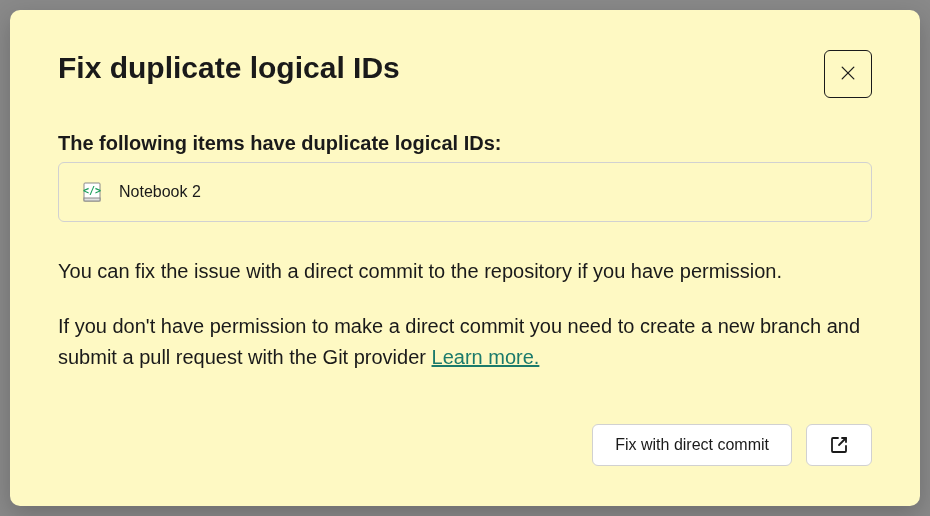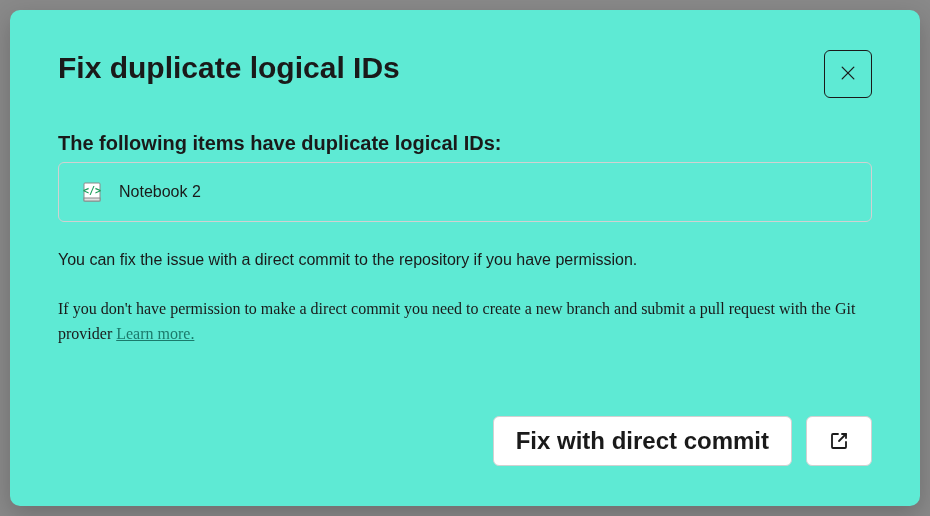--- a/index.html
+++ b/index.html
@@ -11,21 +11,21 @@
       font-family: 'Segoe UI', -apple-system, BlinkMacSystemFont, sans-serif;
       background: #898989;
       width: 930px;
       height: 516px;
       display: flex;
       align-items: center;
       justify-content: center;
       padding: 10px;
     }
     .dialog {
-      background: #5eead4;
+      background: #fef9c3;
       border-radius: 10px;
       width: 100%;
       height: 100%;
       padding: 40px 48px 40px 48px;
       box-shadow: 0 8px 24px rgba(0,0,0,0.2);
       position: relative;
       display: flex;
       flex-direction: column;
     }
     .dialog-header {
@@ -79,50 +79,50 @@
       display: flex;
       align-items: center;
       justify-content: center;
       flex-shrink: 0;
     }
     .item-label {
       font-size: 16px;
       color: #1a1a1a;
     }
     .description {
-      font-size: 16px;
+      font-size: 20px;
       color: #1a1a1a;
       line-height: 1.55;
       margin-bottom: 24px;
+      margin-top: 8px;
     }
     .description p {
       margin-bottom: 24px;
     }
     .description p:last-child {
       margin-bottom: 0;
-      font-family: Liberation Serif, serif;
     }
     .learn-more {
       color: #1b7a6b;
       text-decoration: underline;
       cursor: pointer;
     }
     .dialog-footer {
       display: flex;
       justify-content: flex-end;
       gap: 14px;
       margin-top: auto;
     }
     .btn {
       border: 1px solid #d1d1d1;
       border-radius: 6px;
       background: #ffffff;
       padding: 10px 22px;
-      font-size: 24px;
-      font-weight: 700;
+      font-size: 16px;
+      font-weight: 400;
       color: #1a1a1a;
       cursor: pointer;
       display: flex;
       align-items: center;
       gap: 10px;
       font-family: inherit;
       justify-content: center;
     }
     .btn-icon {
       width: 20px;

